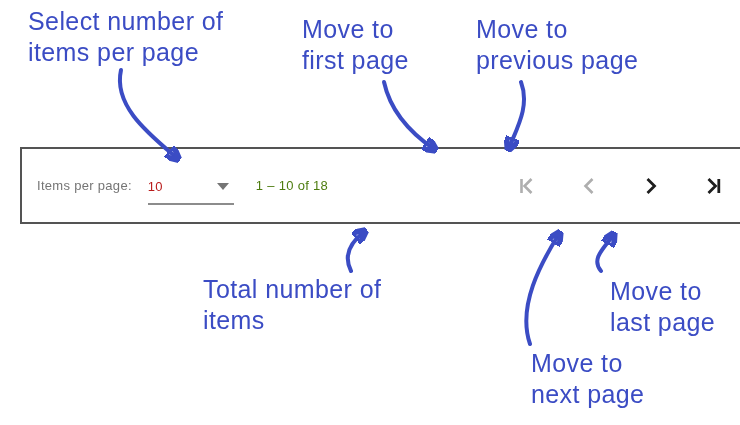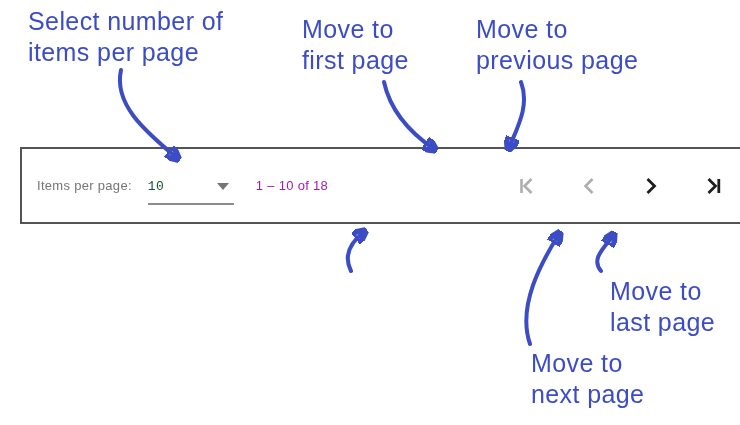--- a/index.html
+++ b/index.html
@@ -50,29 +50,29 @@
     width: 86px;
     display: flex;
     align-items: center;
     justify-content: space-between;
     border-bottom: 2px solid #8c8c8c;
     padding-bottom: 9px;
     margin-top: 13px;
     cursor: pointer;
     background: transparent;
   }
-  .page-size-value { color: #14532d; font-family: Liberation Mono, monospace; }
+  .page-size-value { color: #b91c1c; }
   .dropdown-arrow {
     width: 0; height: 0;
     border-left: 6px solid transparent;
     border-right: 6px solid transparent;
     border-top: 7px solid #757575;
     margin-right: 5px;
   }
-  .pg-range { color: #a21caf; margin-left: 22px; }
+  .pg-range { color: #4d7c0f; margin-left: 22px; }
 
   .pg-nav {
     margin-left: auto;
     margin-right: 17px;
     display: flex;
     align-items: center;
     gap: 38px;
   }
   .nav-btn {
     width: 24px; height: 24px;
@@ -98,20 +98,22 @@
 <body>
 
 <div class="canvas">
 
   <div class="annotation ann-items-per-page">Select number of
 items per page</div>
   <div class="annotation ann-first-page">Move to
 first page</div>
   <div class="annotation ann-previous-page">Move to
 previous page</div>
+  <div class="annotation ann-total-items">Total number of
+items</div>
   <div class="annotation ann-next-page">Move to
 next page</div>
   <div class="annotation ann-last-page">Move to
 last page</div>
 
   <div class="paginator">
     <span class="pg-label">Items per page:</span>
 
     <div class="page-size-select">
       <span class="page-size-value">10</span>

